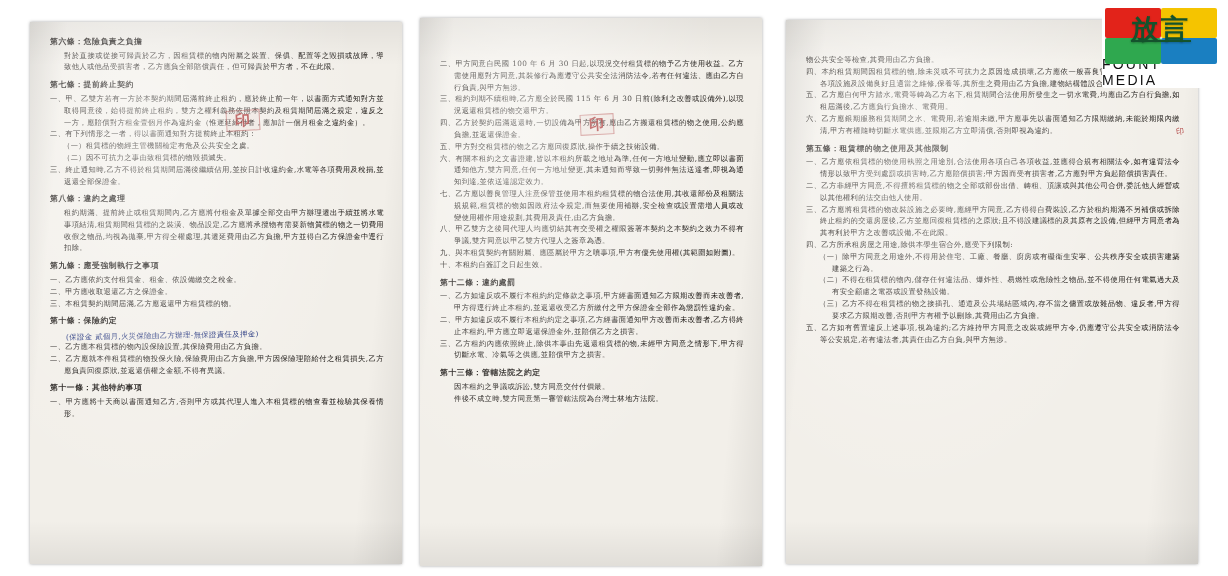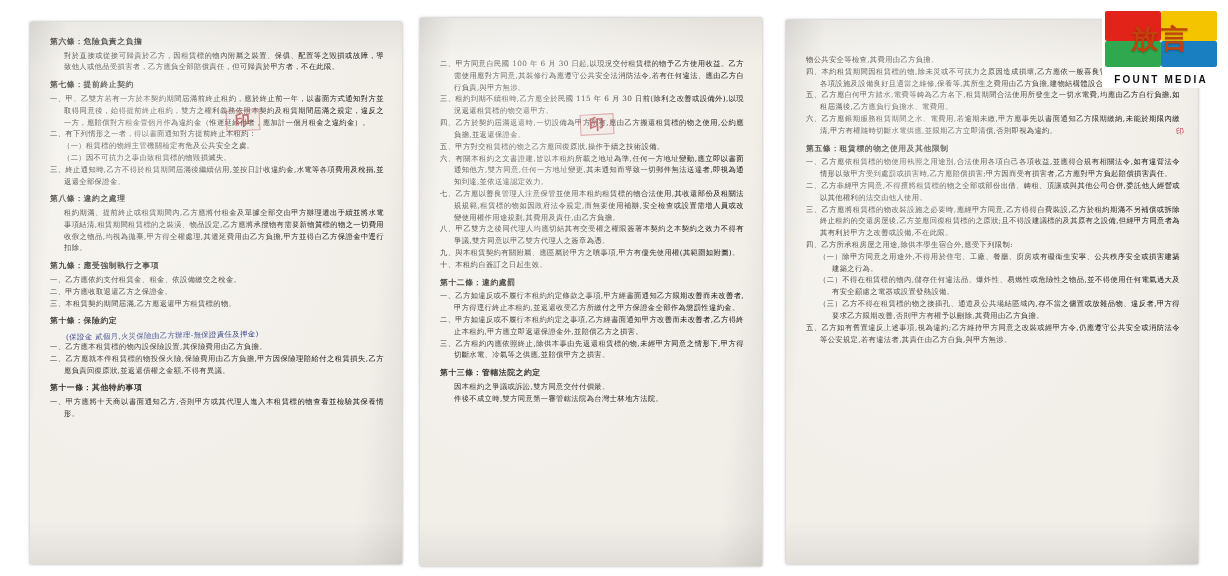--- a/index.html
+++ b/index.html
@@ -139,32 +139,33 @@
   .t.red{background:#e2231a;left:0;top:0;width:56px;height:30px;}
   .t.yellow{background:#f5c400;left:56px;top:0;width:56px;height:30px;}
   .t.green{background:#2fa84f;left:0;top:30px;width:56px;height:26px;}
   .t.blue{background:#1a7fc1;left:56px;top:30px;width:56px;height:26px;}
   .logo-cn{
     position:absolute;
     inset:0;
     display:flex;
     align-items:center;
     justify-content:center;
-    color:#c2410c;
+    color:#14532d;
     font-family:"DejaVu Serif", serif;
     font-weight:bold;
     font-size:27px;
     letter-spacing:3px;
     text-shadow:0 1px 2px rgba(0,0,0,.25);
+    text-decoration:underline;
   }
   .logo-en{
     margin-top:7px;
     font-family:"Liberation Sans", sans-serif;
-    font-size:10px;
-    font-weight:bold;
+    font-size:14px;
+    font-weight:normal;
     letter-spacing:2.2px;
     color:#111;
   }
 </style>
 </head>
 <body>
 
 <div class="scan-wrap">
 
   <div class="page p1">

